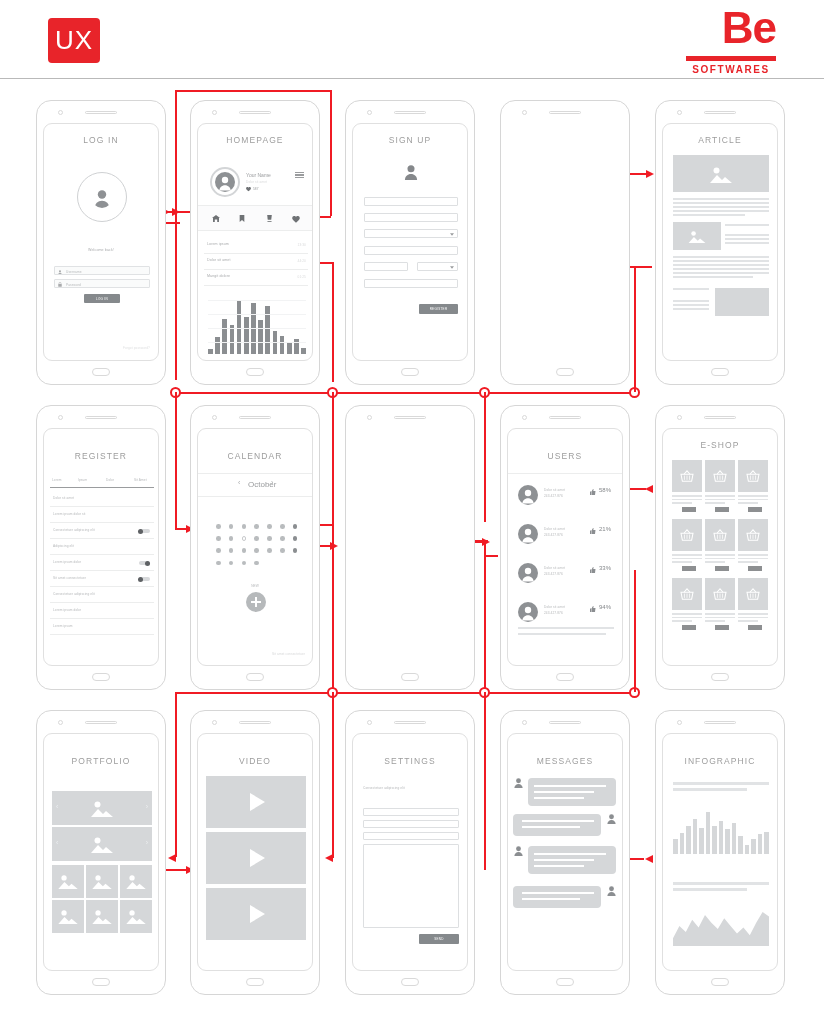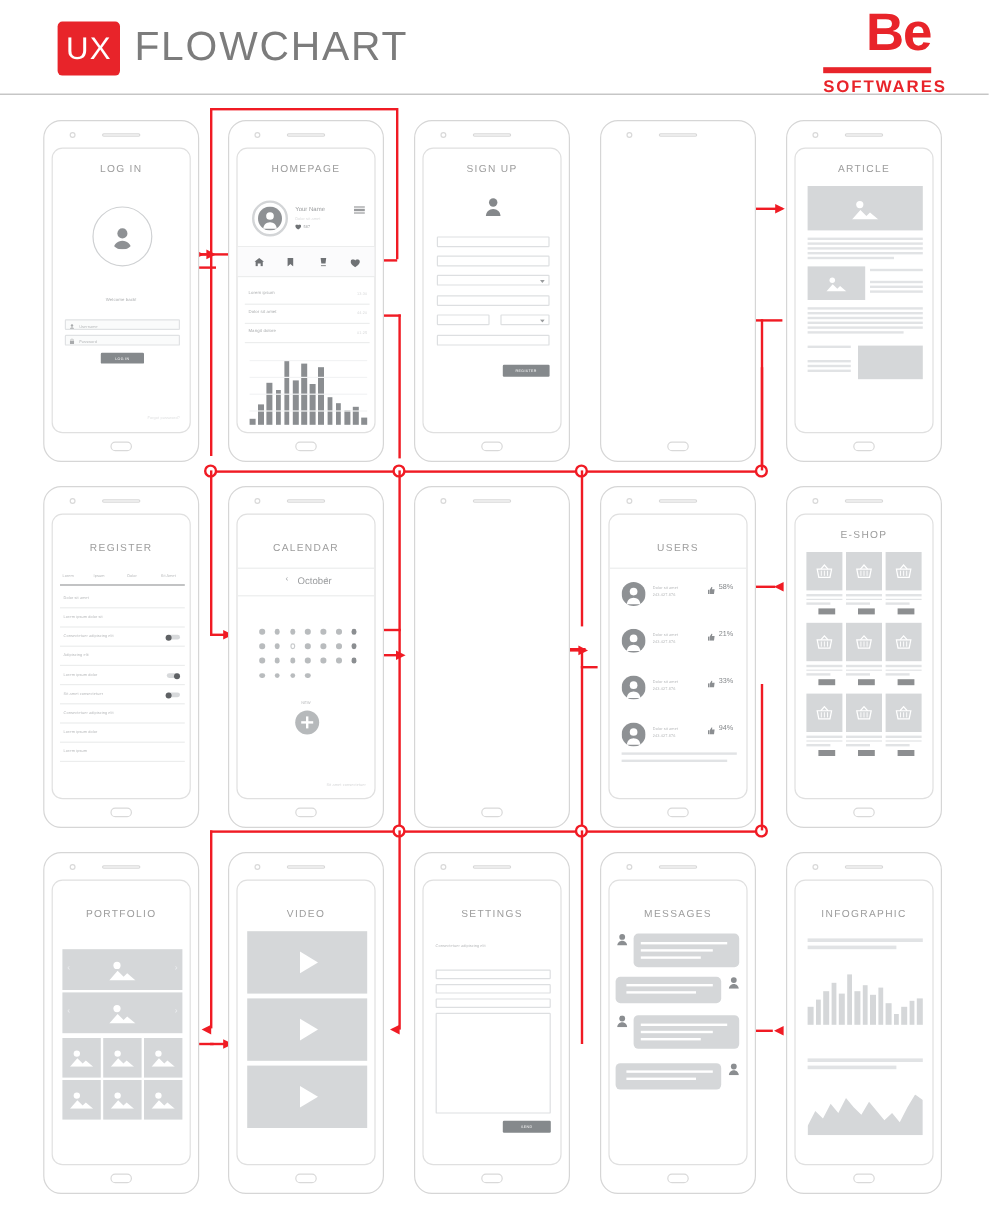--- a/index.html
+++ b/index.html
@@ -25,21 +25,21 @@
     font-size:34px; color:#7c7c7c; letter-spacing:1.5px; font-weight:400;
   }
   .be-text{
     position:absolute; right:48px; top:4px;
     font-size:44px; font-weight:bold; color:#e8242a; letter-spacing:-1px;
     line-height:48px;
   }
   .be-rule{ position:absolute; right:48px; top:56px; width:90px; height:5px; background:#e8242a; }
   .be-sub{
     position:absolute; right:48px; top:64px; width:90px;
-    font-size:14px; font-weight:bold; letter-spacing:1.6px; color:#e8242a; text-align:center;
+    font-size:10px; font-weight:bold; letter-spacing:1.6px; color:#e8242a; text-align:center;
   }
   .hrule{ position:absolute; left:0; top:78px; width:824px; height:1px; background:#b9b9b9; }
 
   
   .conn{ position:absolute; background:#f01b24; }
   .conn-h{ height:2px; }
   .conn-v{ width:2px; }
   .node{
     position:absolute; width:11px; height:11px; border-radius:50%;
     border:2px solid #f01b24; background:#fff;
@@ -117,21 +117,20 @@
 
   svg{ display:block; }
 </style>
 </head>
 <body>
 
 <div id="root">
 
   <div class="header">
     <div class="logo-badge">UX</div>
-    <div class="logo-word">FLOWCHART</div>
     <div class="be-text">Be</div>
     <div class="be-rule"></div>
     <div class="be-sub">SOFTWARES</div>
   </div>
   <div class="hrule"></div>
 
   <div>
 
     <div class="conn conn-h" style="left:175px; top:90px; width:156px;"></div>
     <div class="conn conn-v" style="left:175px; top:90px; height:290px;"></div>

